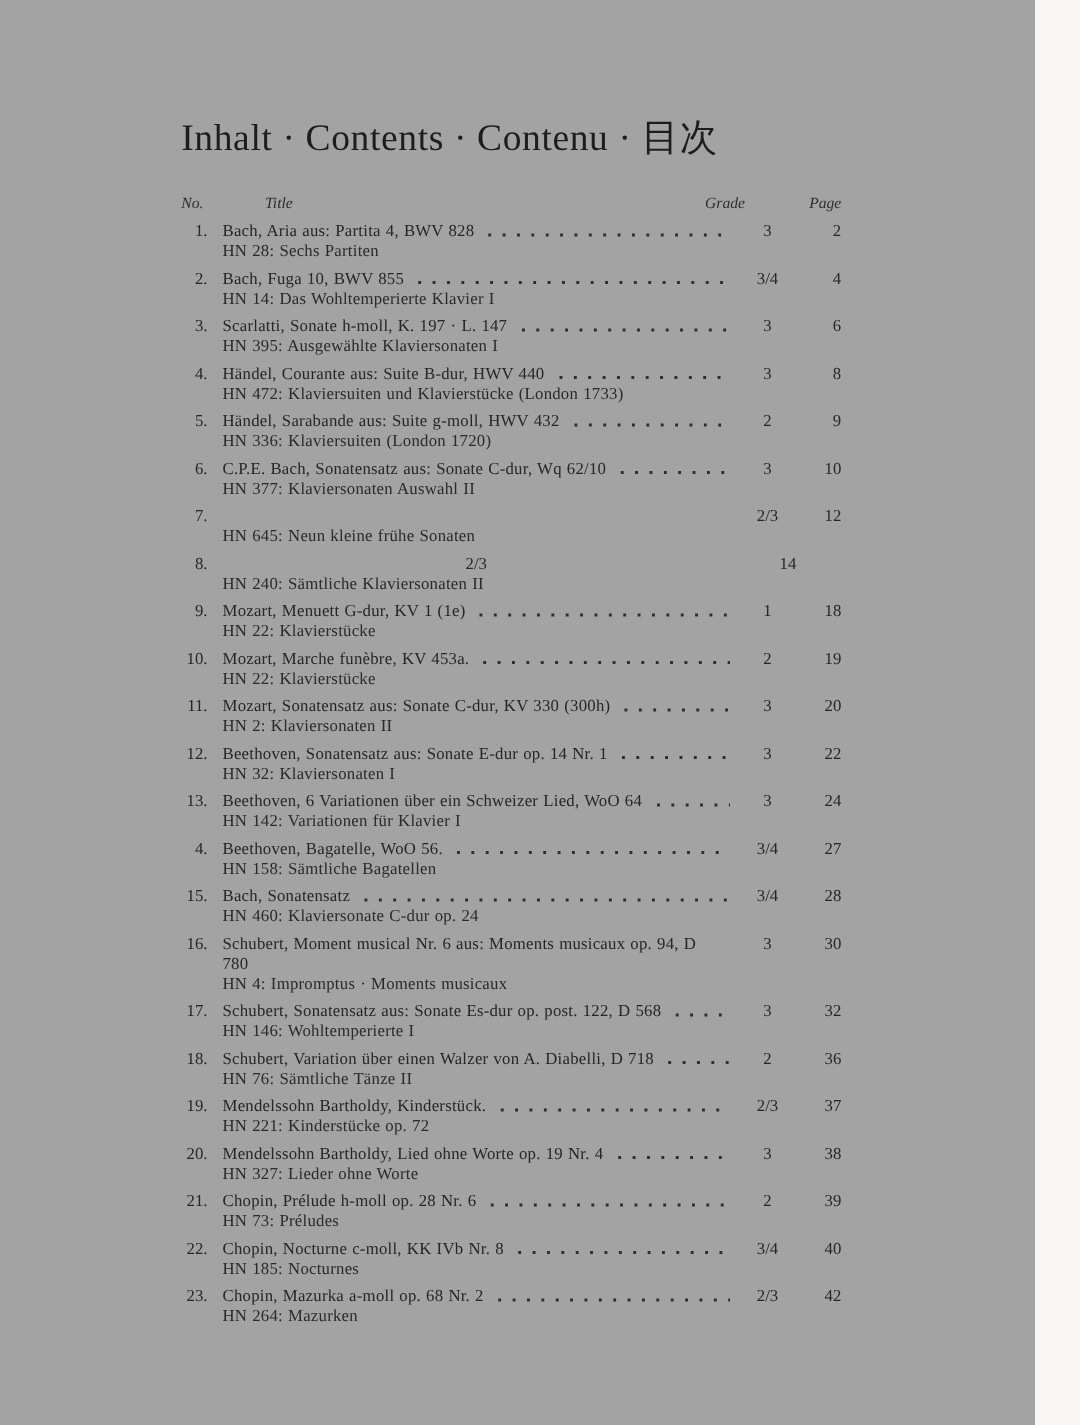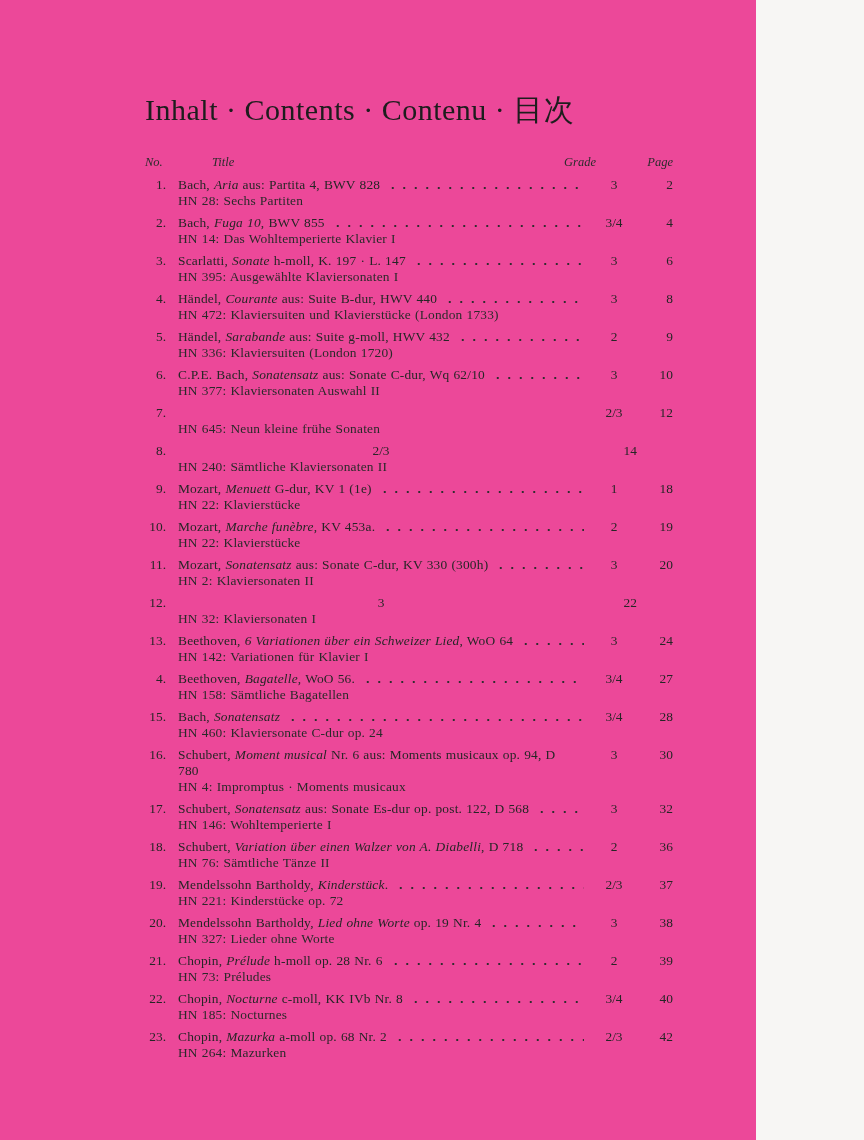--- a/index.html
+++ b/index.html
@@ -4,24 +4,23 @@
 <style>
   html, body { margin: 0; padding: 0; }
   body {
     width: 864px; height: 1140px;
     background: #f7f6f4;
     font-family: "Liberation Serif", "DejaVu Serif", serif;
     color: #262626;
   }
   .page {
     position: relative;
-    width: 744px; height: 1140px;
-    background: #ec4899;
+    width: 828px; height: 1140px;
+    background: #a3a3a3;
     overflow: hidden;
-    padding-left: 12px;
   }
   .content {
     position: absolute;
     left: 145px; top: 90px;
     width: 528px;
   }
   .page-title {
     font-size: 30px;
     font-weight: normal;
     letter-spacing: 0.5px;
@@ -52,21 +51,21 @@
     padding-right: 5px;
     color: #262626;
   }
   .col-title {
     padding-left: 7px;
     display: flex;
     align-items: baseline;
     min-width: 0;
   }
   .t-text { letter-spacing: 0.2px; word-spacing: 0.5px; }
-  .t-text .it { font-style: italic; }
+  .t-text .it { }
   .leader {
     flex: 1 1 auto;
     align-self: stretch;
     margin: 0 7px 0 7px;
     min-width: 0;
     background-image: radial-gradient(circle, #2e2e2e 1.15px, rgba(0,0,0,0) 1.45px);
     background-size: 11.5px 4px;
     background-repeat: repeat-x;
     background-position: left calc(100% - 3px);
   }
@@ -207,20 +206,24 @@
           <span class="t-text"><span>Mozart, </span><span class="it">Sonatensatz</span><span> aus: Sonate C-dur, KV 330 (300h)</span></span>
           <span class="leader"></span>
         </span>
         <span class="col-grade">3</span>
         <span class="col-page">20</span>
         <span class="sub-line">HN 2: Klaviersonaten II</span>
       </div>
 
       <div class="entry toc-line">
         <span class="col-no">12.</span>
+        <span class="col-title">
+          <span class="t-text"><span>Beethoven, </span><span class="it">Sonatensatz</span><span> aus: Sonate E-dur op. 14 Nr. 1</span></span>
+          <span class="leader"></span>
+        </span>
         <span class="col-grade">3</span>
         <span class="col-page">22</span>
         <span class="sub-line">HN 32: Klaviersonaten I</span>
       </div>
 
       <div class="entry toc-line">
         <span class="col-no">13.</span>
         <span class="col-title">
           <span class="t-text"><span>Beethoven, </span><span class="it">6 Variationen über ein Schweizer Lied</span><span>, WoO 64</span></span>
           <span class="leader"></span>

